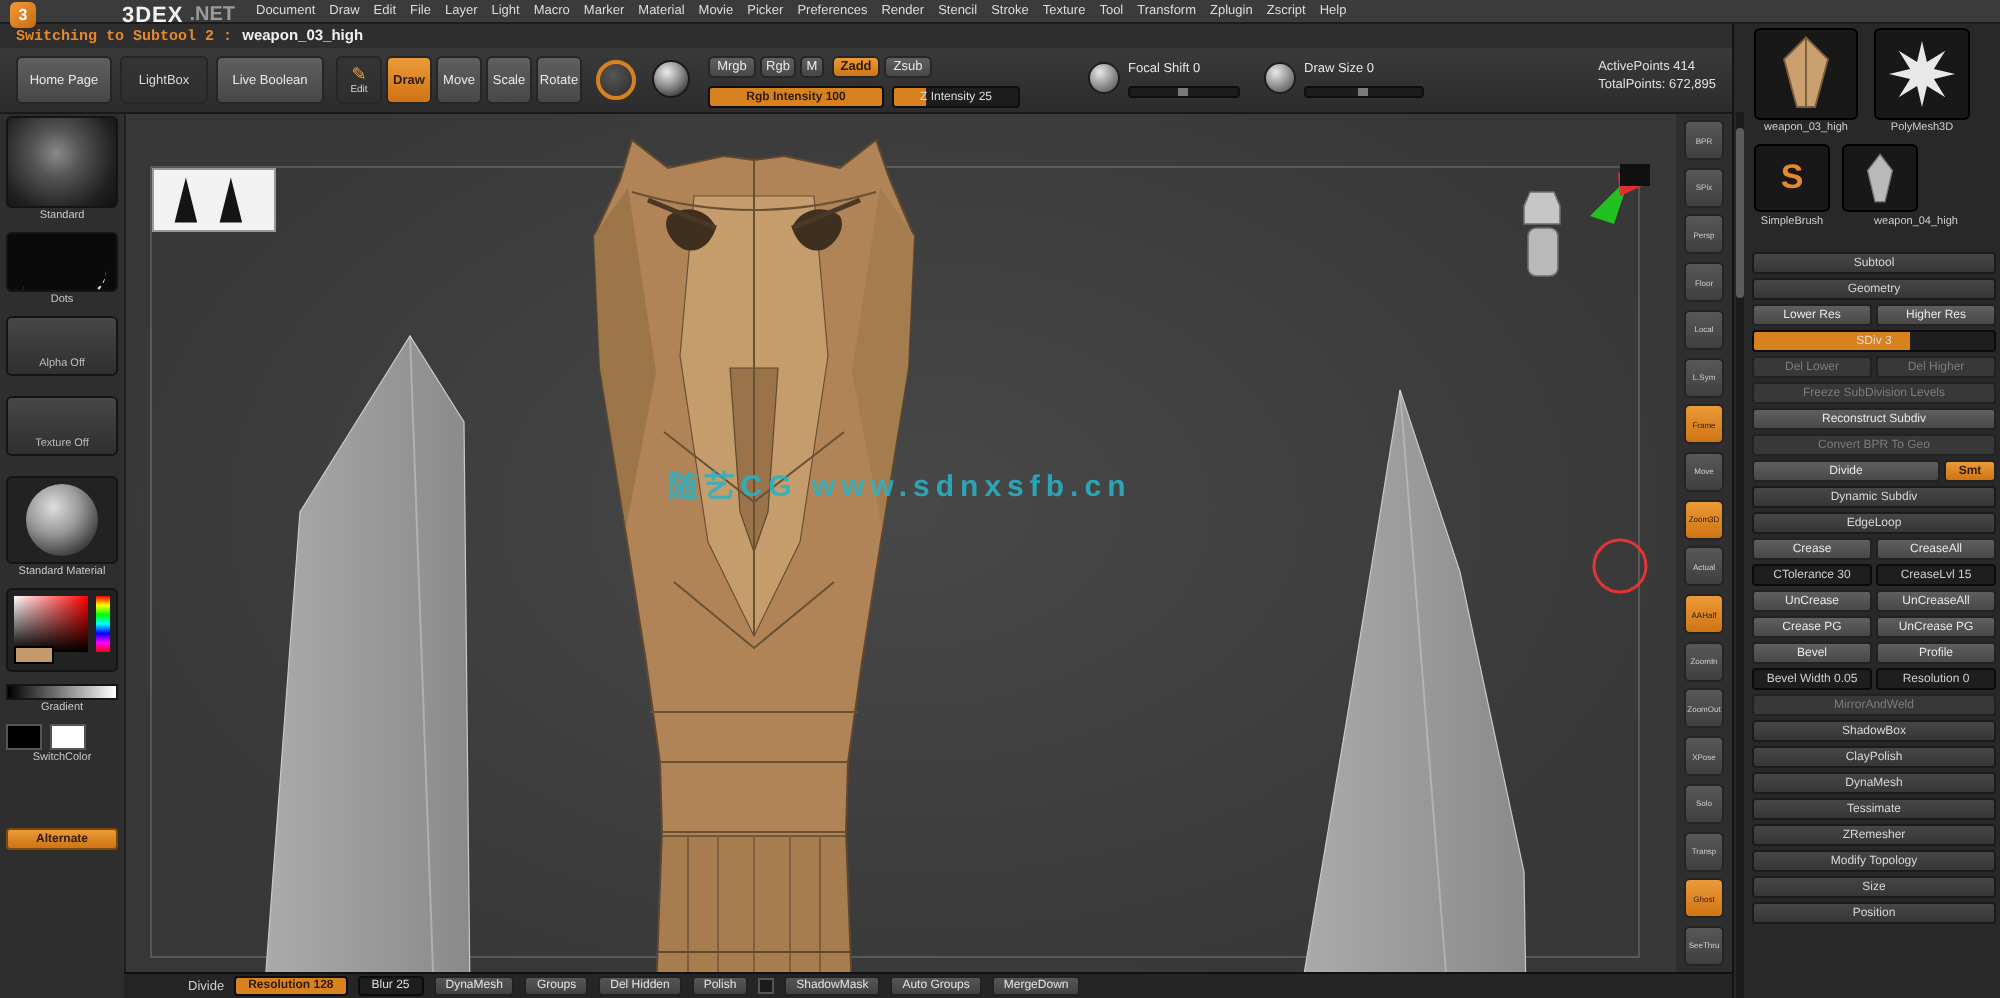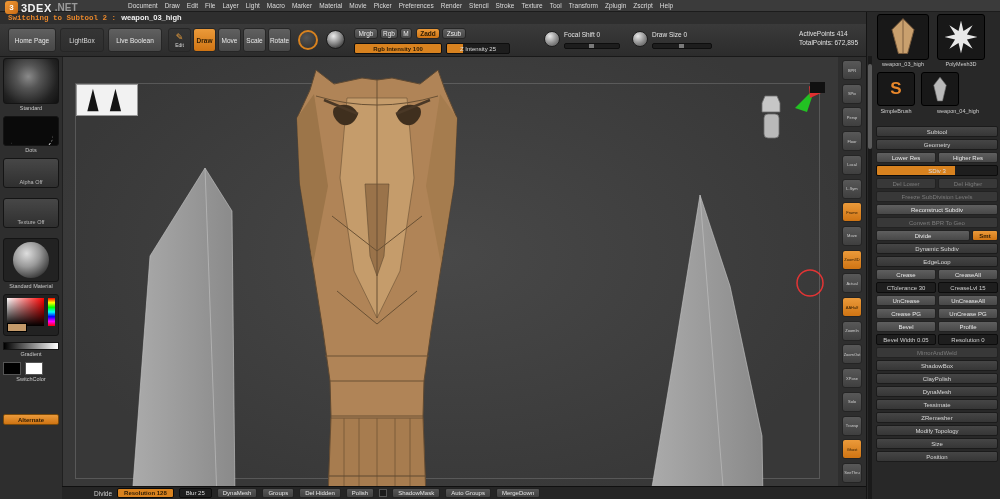--- a/index.html
+++ b/index.html
@@ -7,21 +7,21 @@
        font-family:"Liberation Sans",sans-serif;}
   
   .menubar{position:absolute;left:0;top:0;width:1000px;height:12px;background:#3b3b3b;
            border-bottom:1px solid #1c1c1c;display:flex;align-items:center;gap:7px;
            padding-left:128px;box-sizing:border-box;z-index:20;}
   .menu-item{font-size:6.5px;color:#dcdcdc;white-space:nowrap;cursor:default;}
   .logo{position:absolute;left:5px;top:1px;display:flex;align-items:center;gap:3px;z-index:30;}
   .logo-mark{width:13px;height:13px;background:linear-gradient(135deg,#f29b38,#c96a12);
              border-radius:3px;color:#fff;font-size:8px;font-weight:bold;display:flex;
              align-items:center;justify-content:center;}
-  .logo-brand{font-size:11px;font-weight:bold;color:#f2f2f2;letter-spacing:.5px;}
+  .logo-brand{font-size:11px;font-weight:bold;color:#f2f2f2;letter-spacing:.5px;margin-left:40px;}
   .logo-suffix{font-size:10px;color:#9a9a9a;font-weight:bold;}
   .caption{position:absolute;left:8px;top:13px;font-size:7.5px;font-weight:bold;z-index:25;}
   .caption .hl{color:#e8872b;font-family:Liberation Mono, monospace;}
   .caption .nm{color:#f0f0f0;margin-left:3px;}
   
   .toolbar{position:absolute;left:0;top:24px;width:1000px;height:32px;
            background:linear-gradient(#3a3a3a,#2c2c2c);border-bottom:1px solid #191919;z-index:10;}
   .tbtn{position:absolute;display:flex;flex-direction:column;align-items:center;justify-content:center;
         background:linear-gradient(#606060,#474747);border:1px solid #262626;border-radius:3px;
         color:#e9e9e9;font-size:6.5px;box-sizing:border-box;overflow:hidden;}
@@ -311,20 +311,21 @@
       <rect x="702" y="58" width="15" height="24" rx="4" fill="#b9b9b9"></rect>
     </g>
 
     <polygon points="733,52 753,32 745,56" fill="#22c122"></polygon>
     <polygon points="747,30 759,37 748,42" fill="#e03030"></polygon>
     <rect x="748" y="26" width="15" height="11" fill="#101010"></rect>
 
     <circle cx="748" cy="227" r="13" stroke="#ff3434" stroke-width="1.5" fill="none" opacity="0.85"></circle>
   </svg>
 
+  <div class="watermark">随艺CG www.sdnxsfb.cn</div>
 </div>
 
 <div class="shelf">
     <div class="shelf-btn" style="top: 4px;">BPR</div>
     <div class="shelf-btn" style="top: 27.7px;">SPix</div>
     <div class="shelf-btn" style="top: 51.4px;">Persp</div>
     <div class="shelf-btn" style="top: 75.1px;">Floor</div>
     <div class="shelf-btn" style="top: 98.8px;">Local</div>
     <div class="shelf-btn" style="top: 122.5px;">L.Sym</div>
     <div class="shelf-btn active" style="top: 146.2px;">Frame</div>

